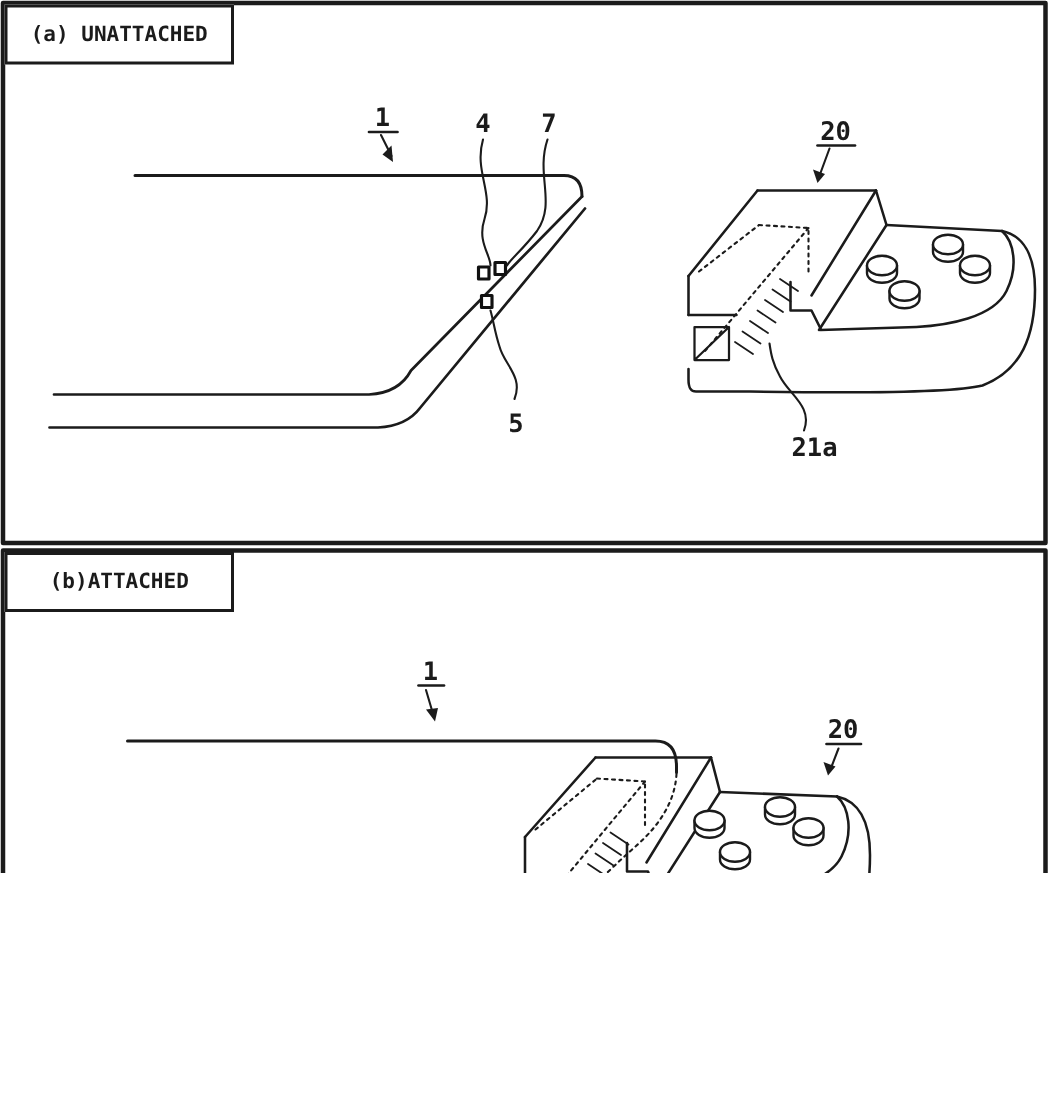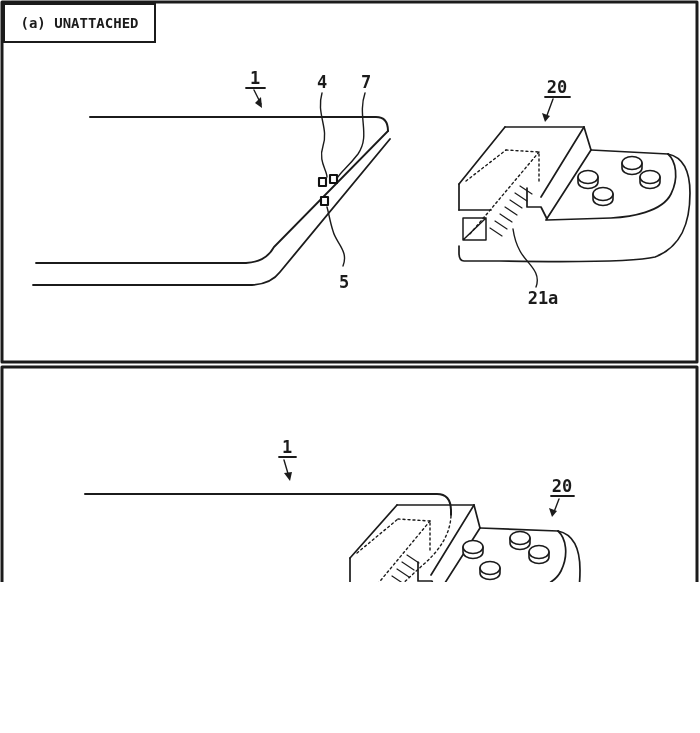--- a/index.html
+++ b/index.html
@@ -19,20 +19,23 @@
            font-size:17px;font-weight:bold;fill:#1b1b1b;}
   path,line,rect.border,ellipse{vector-effect:none;}
 </style>
 </head>
 <body>
 
 <div class="stage">
 
   <div class="panel-title-box box-a">
     <span>(a) UNATTACHED</span>
+  </div>
+  <div class="panel-title-box box-b">
+    <span>(b)ATTACHED</span>
   </div>
 
   <svg width="700" height="733" viewBox="0 0 700 733" stroke-linecap="round" stroke-linejoin="round">
 
     <g fill="none" stroke="#1b1b1b" stroke-width="1.7">
 
       <rect class="border" x="2" y="2" width="695" height="360" fill="none" stroke="#1b1b1b" stroke-width="3"></rect>
 
       <path d="M90,117 H376 Q388,117 388,131" stroke-width="2"></path>
       <path d="M388,131 L274,247 Q266,262 246,263 H36" stroke-width="1.8"></path>

